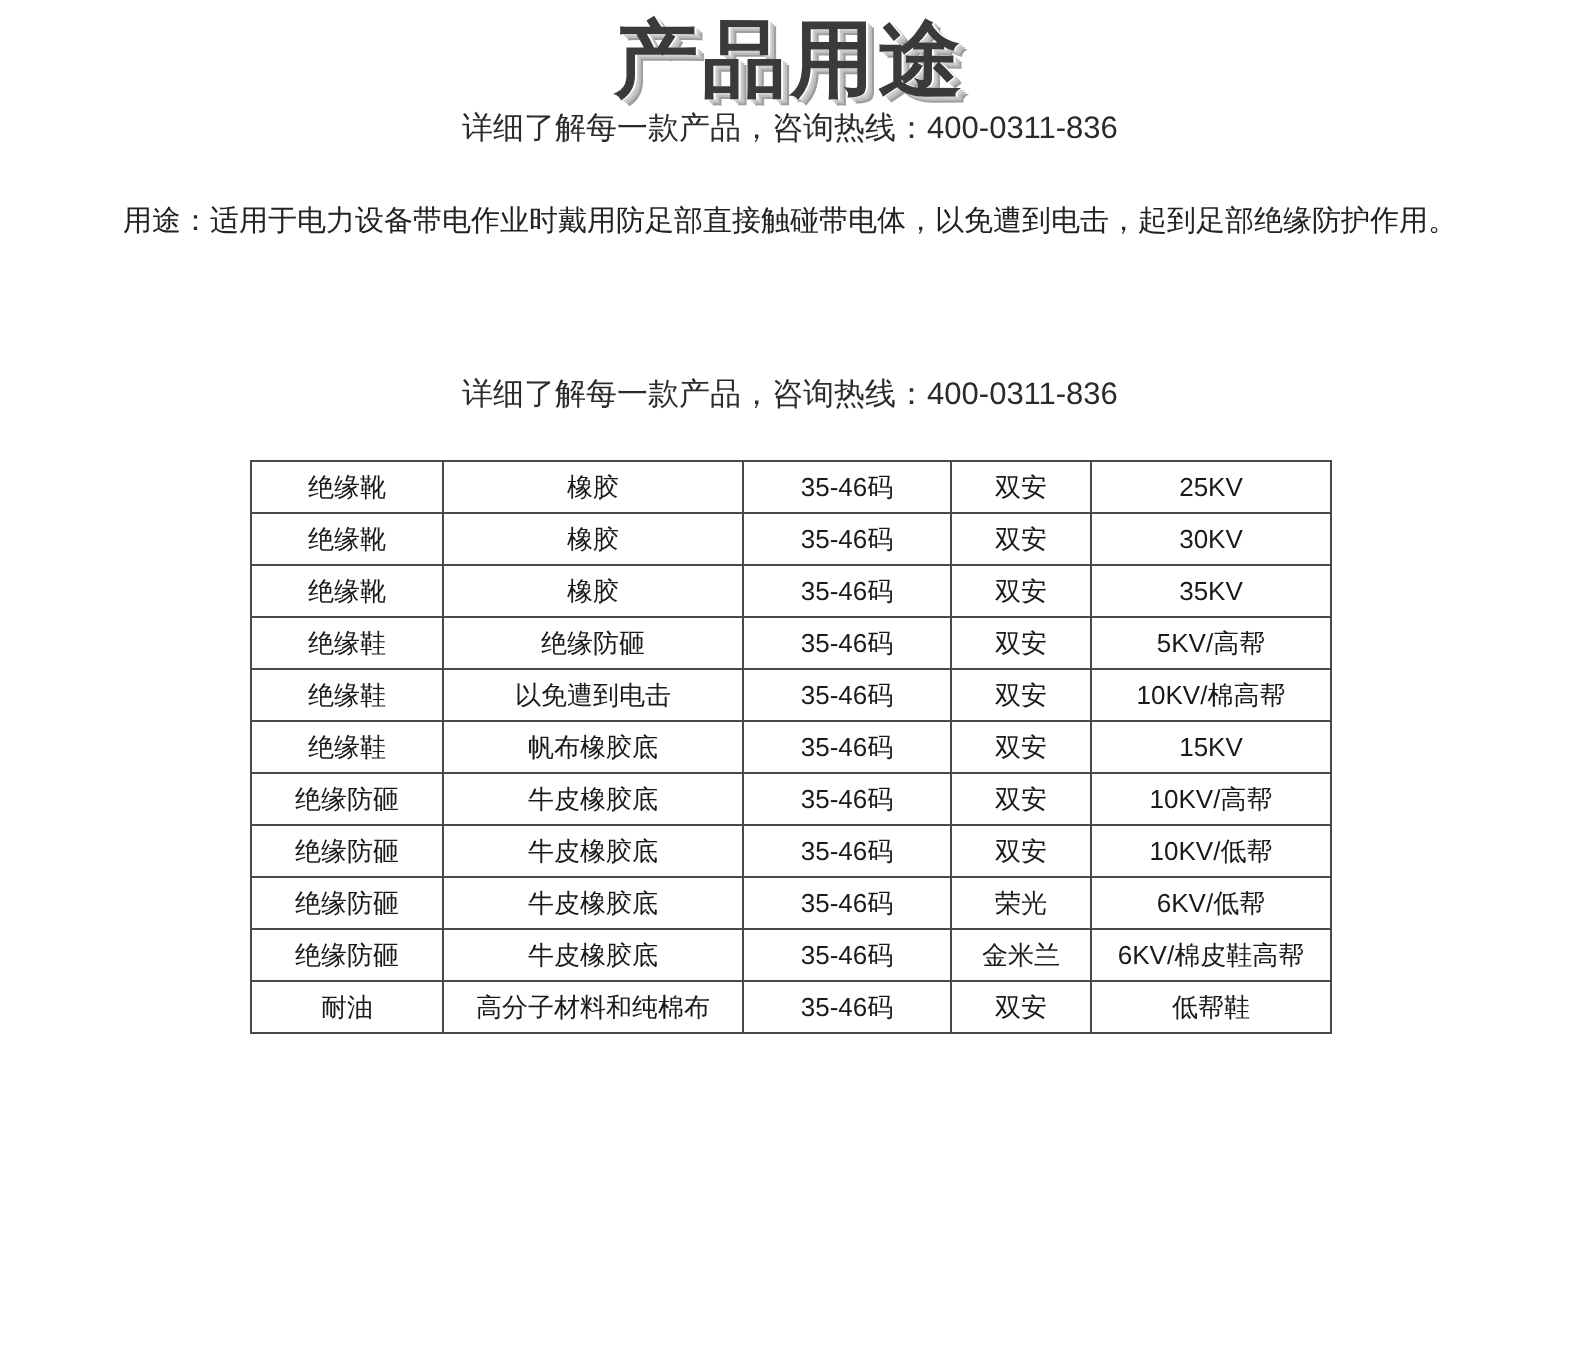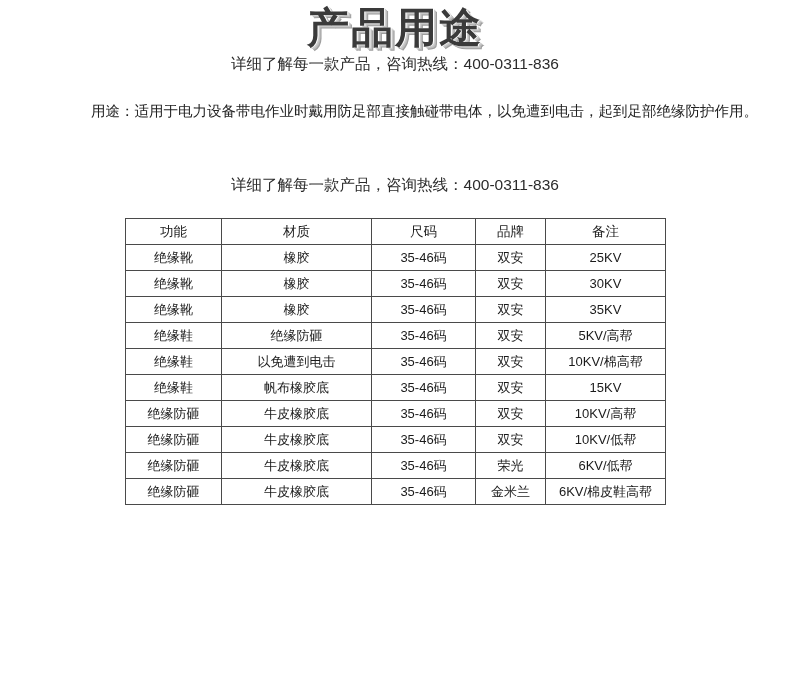--- a/index.html
+++ b/index.html
@@ -28,36 +28,36 @@
     font-weight: bold;
     letter-spacing: 2px;
     line-height: 1.1;
     color: #3a3a3a;
     text-shadow:
        1px 0 0 #ffffff,
        2px 1px 0 #cfcfcf,
        3px 2px 0 #bdbdbd,
        4px 3px 0 #9e9e9e,
       -1px -1px 0 #ffffff;
-    font-family: Liberation Mono, monospace;
+    font-family: Liberation Serif, serif;
   }
 
   .section-sub {
     text-align: center;
     font-size: 15.5px;
     color: #2b2b2b;
     margin-top: 0;
   }
 
   .usage-para {
-    margin: 22px 32px 4px 32px;
+    margin: 22px 32px 16px 32px;
     font-size: 14.5px;
     line-height: 1.95;
     color: #222222;
-    text-align: right;
+    text-align: center;
   }
 
   .spacer-1 { height: 46px; }
   .spacer-2 { height: 8px; }
 
   
   .table-wrap {
     margin: 22px auto 0 auto;
     width: 540px;
   }
@@ -106,27 +106,20 @@
     <div class="table-wrap">
       <table class="spec">
         <colgroup>
           <col class="c0">
             <col class="c1">
             <col class="c2">
             <col class="c3">
             <col class="c4">
         </colgroup>
         <tbody>
-            <tr class="head">
-              <td>功能</td>
-              <td>材质</td>
-              <td>尺码</td>
-              <td>品牌</td>
-              <td>备注</td>
-            </tr>
             <tr>
               <td>绝缘靴</td>
               <td>橡胶</td>
               <td>35-46码</td>
               <td>双安</td>
               <td>25KV</td>
             </tr>
             <tr>
               <td>绝缘靴</td>
               <td>橡胶</td>
@@ -182,19 +175,26 @@
               <td>35-46码</td>
               <td>荣光</td>
               <td>6KV/低帮</td>
             </tr>
             <tr>
               <td>绝缘防砸</td>
               <td>牛皮橡胶底</td>
               <td>35-46码</td>
               <td>金米兰</td>
               <td>6KV/棉皮鞋高帮</td>
+            </tr>
+            <tr>
+              <td>耐油</td>
+              <td>高分子材料和纯棉布</td>
+              <td>35-46码</td>
+              <td>双安</td>
+              <td>低帮鞋</td>
             </tr>
           </tbody>
       </table>
     </div>
   </div>
 
 </div>
 
 </body></html>

